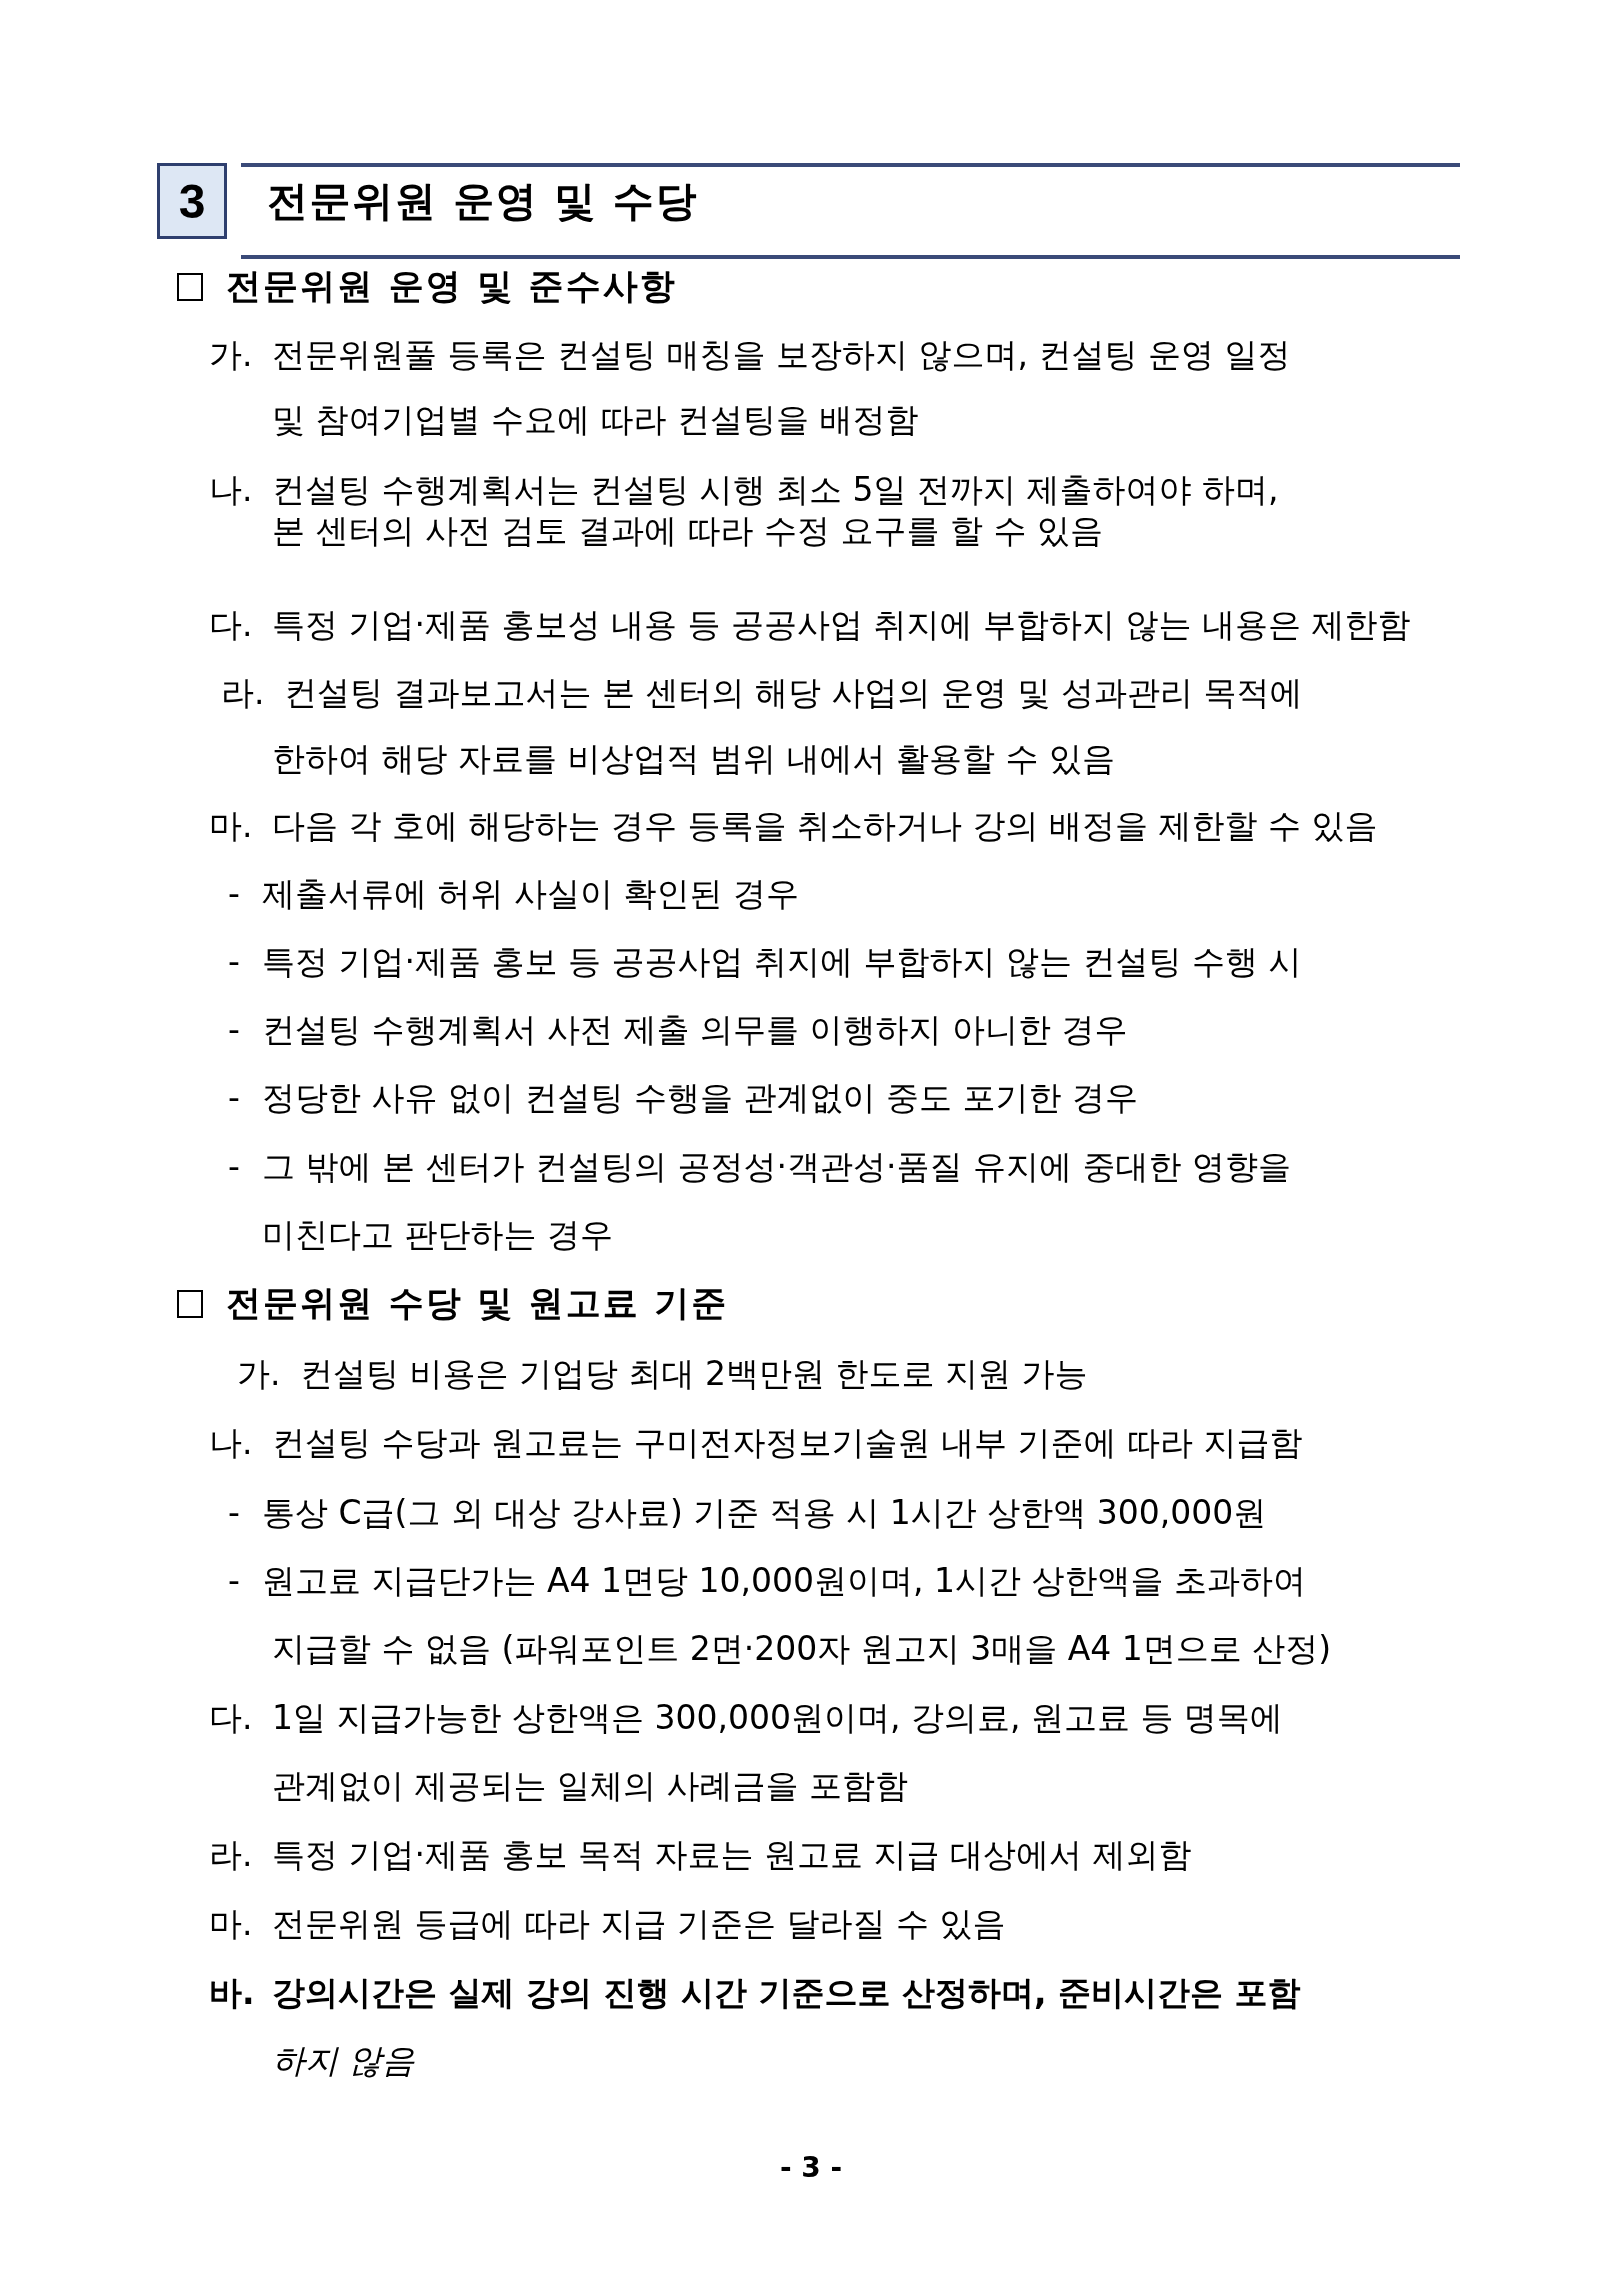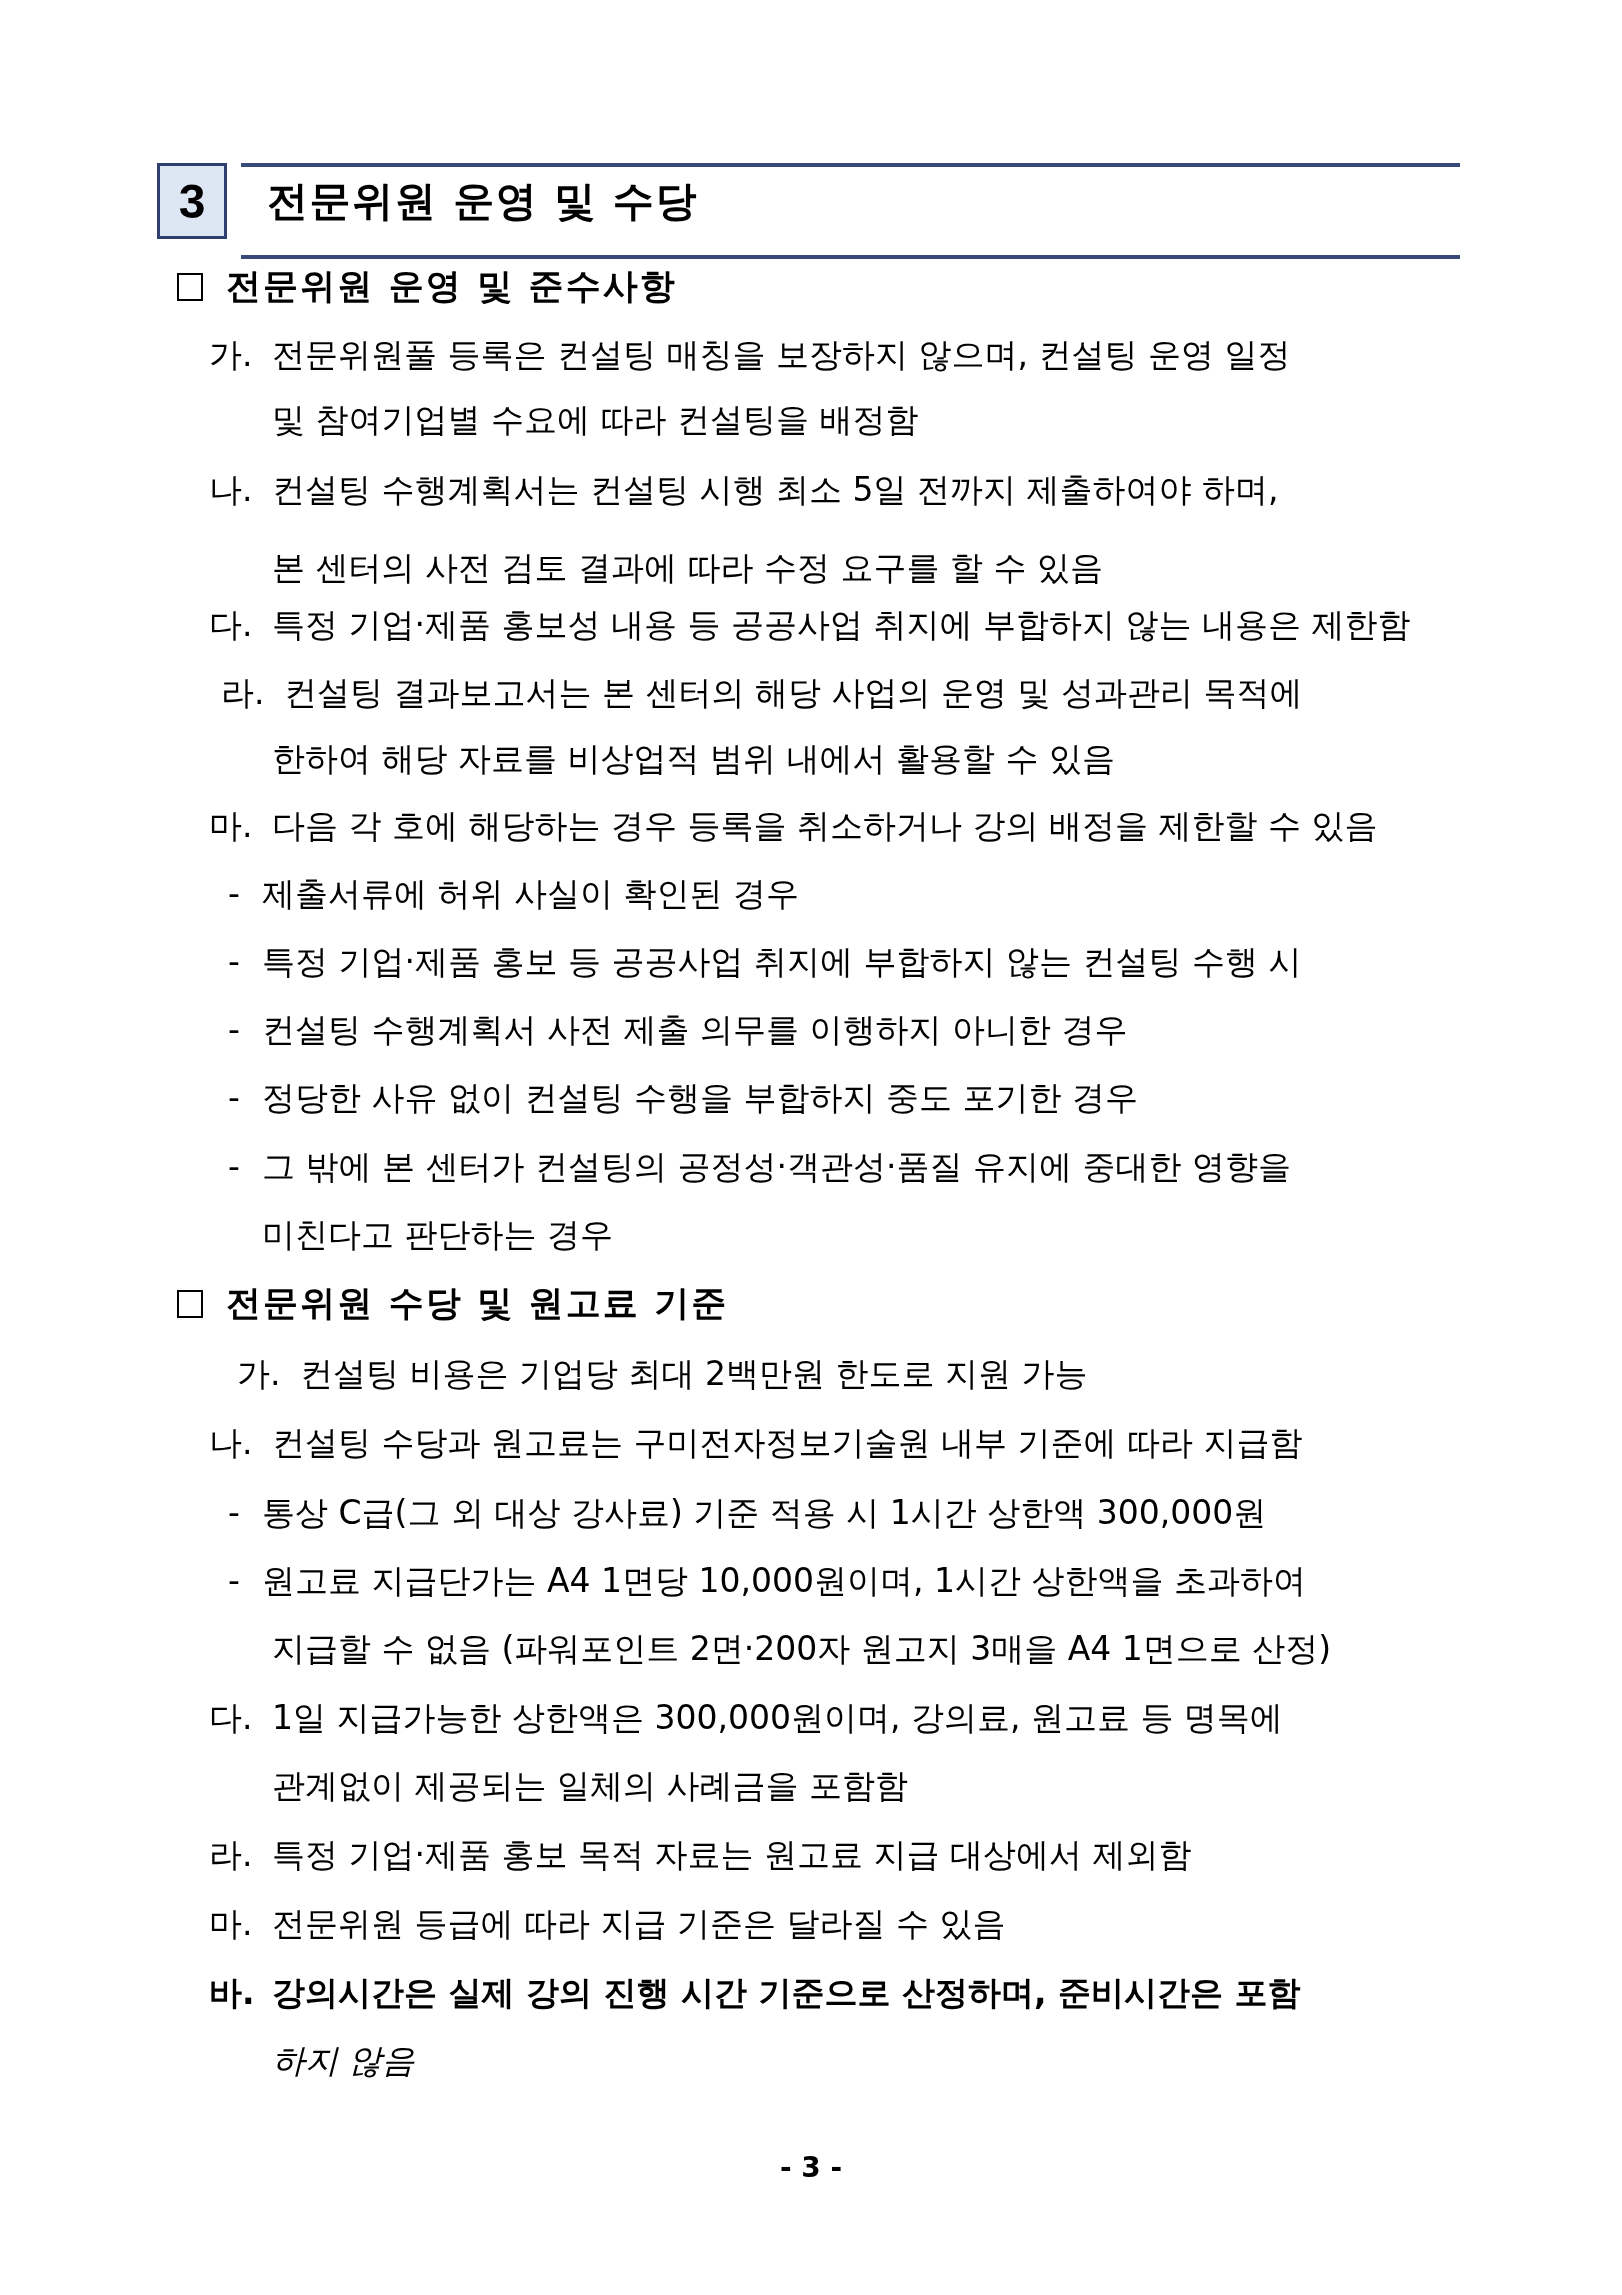--- a/index.html
+++ b/index.html
@@ -57,21 +57,21 @@
   </div>
 
   <div class="line" style="left:209px; top:331px; width:1250px;">
     <span class="lbl">가.</span><span>전문위원풀 등록은 컨설팅 매칭을 보장하지 않으며, 컨설팅 운영 일정</span>
   </div>
   <div class="line" style="left:272px; top:396px;">및 참여기업별 수요에 따라 컨설팅을 배정함</div>
 
   <div class="line" style="left:209px; top:466px;">
     <span class="lbl">나.</span><span>컨설팅 수행계획서는 컨설팅 시행 최소 5일 전까지 제출하여야 하며,</span>
   </div>
-  <div class="line" style="left:272px; top:544px;text-align:center;">본 센터의 사전 검토 결과에 따라 수정 요구를 할 수 있음</div>
+  <div class="line" style="left:272px; top:507px;text-align:center;">본 센터의 사전 검토 결과에 따라 수정 요구를 할 수 있음</div>
 
   <div class="line" style="left:209px; top:601px;">
     <span class="lbl">다.</span><span>특정 기업·제품 홍보성 내용 등 공공사업 취지에 부합하지 않는 내용은 제한함</span>
   </div>
 
   <div class="line" style="left:221px; top:669px;">
     <span class="lbl">라.</span><span>컨설팅 결과보고서는 본 센터의 해당 사업의 운영 및 성과관리 목적에</span>
   </div>
   <div class="line" style="left:209px; top:802px;">
     <span class="lbl">마.</span><span>다음 각 호에 해당하는 경우 등록을 취소하거나 강의 배정을 제한할 수 있음</span>
@@ -82,21 +82,21 @@
   <div class="line" style="left:228px; top:870px;">
     <span class="dash">-</span><span>제출서류에 허위 사실이 확인된 경우</span>
   </div>
   <div class="line" style="left:228px; top:938px;">
     <span class="dash">-</span><span>특정 기업·제품 홍보 등 공공사업 취지에 부합하지 않는 컨설팅 수행 시</span>
   </div>
   <div class="line" style="left:228px; top:1006px;">
     <span class="dash">-</span><span>컨설팅 수행계획서 사전 제출 의무를 이행하지 아니한 경우</span>
   </div>
   <div class="line" style="left:228px; top:1074px;">
-    <span class="dash">-</span><span>정당한 사유 없이 컨설팅 수행을 부합하지 중도 포기한 경우</span>
+    <span class="dash">-</span><span>정당한 사유 없이 컨설팅 수행을 관계없이 중도 포기한 경우</span>
   </div>
   <div class="line" style="left:228px; top:1143px;">
     <span class="dash">-</span><span>그 밖에 본 센터가 컨설팅의 공정성·객관성·품질 유지에 중대한 영향을</span>
   </div>
   <div class="line" style="left:262px; top:1211px;">미친다고 판단하는 경우</div>
 
   <div class="line heading" style="left:177px; top:1280px;">
     <span class="chk"></span><span>전문위원 수당 및 원고료 기준</span>
   </div>
 

